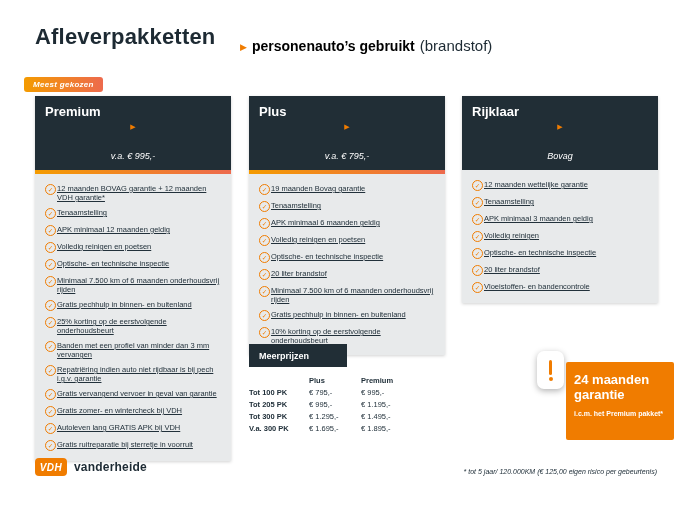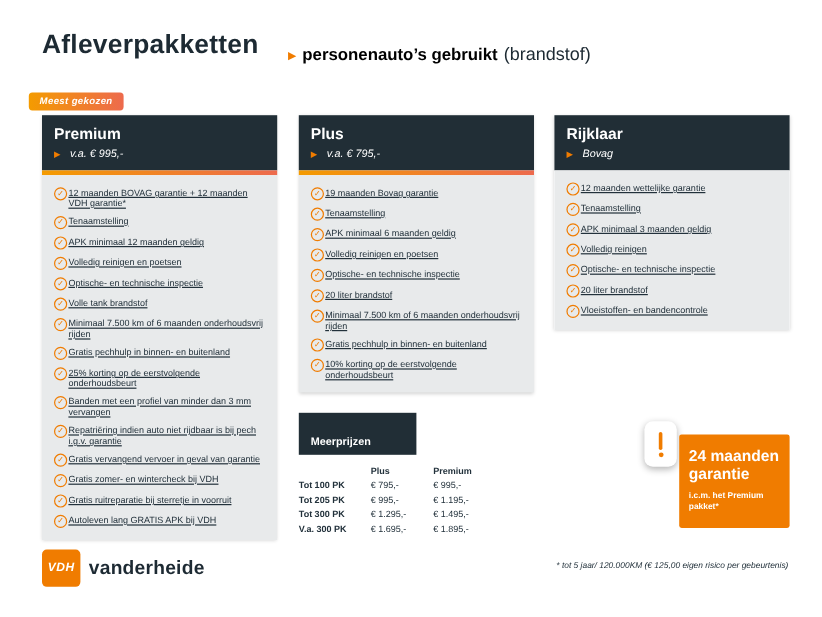--- a/index.html
+++ b/index.html
@@ -19,62 +19,62 @@
     background:linear-gradient(90deg,#f49b00 0%,#ed6a4d 100%);
     color:#fff;font-size:8px;font-style:italic;font-weight:bold;letter-spacing:0.3px;
   }
   
   .package{position:absolute;width:196px;box-shadow:0 1px 3px rgba(0,0,0,0.18);}
   .package.col-0{left:35px;top:96px;}
   .package.col-1{left:249px;top:96px;}
   .package.col-2{left:462px;top:96px;}
   .pkg-head{background:#212e36;color:#fff;padding:8px 10px 9px;}
   .pkg-name{font-size:13px;font-weight:bold;}
-  .pkg-price{margin-top:4px;display:flex;align-items:flex-end;gap:8px;font-size:9px;font-style:italic;}
+  .pkg-price{margin-top:4px;display:flex;align-items:center;gap:20px;font-size:9px;font-style:italic;flex-direction:column;}
   .pkg-price .arrow{color:#f07c00;font-size:7px;font-style:normal;}
   .accent{height:4px;background:linear-gradient(90deg,#f49b00 0%,#ed6a4d 100%);}
   .pkg-body{background:#e8eaeb;padding:10px 8px 10px 10px;}
   .pkg-item{display:flex;align-items:flex-start;gap:1px;margin-bottom:6px;cursor:pointer;}
   .pkg-item:last-child{margin-bottom:0;}
   .check{
     flex:0 0 auto;width:9px;height:9px;border:1px solid #f07c00;border-radius:50%;
     color:#f07c00;font-size:6.5px;line-height:9px;text-align:center;background:#fff0;
   }
   .txt{font-size:7.5px;line-height:9px;color:#22313b;text-decoration:underline;text-underline-offset:1px;}
   
   .meerprijzen{position:absolute;left:249px;top:344px;width:196px;}
   .mp-head{
     display:inline-block;min-width:98px;box-sizing:border-box;background:#212e36;color:#fff;
-    font-size:9px;font-weight:bold;padding:19px 10px 6px;
+    font-size:9px;font-weight:bold;padding:7px 10px 6px;
   }
   .mp-table{margin-top:9px;display:grid;grid-template-columns:60px 52px 62px;row-gap:3px;font-size:7.5px;}
   .mp-colhead{font-weight:bold;}
   .mp-rowlabel{font-weight:bold;}
   .mp-cell{color:#22313b;}
   
   .promo-icon{
     position:absolute;left:537px;top:351px;width:27px;height:38px;background:#ffffff;border-radius:7px;
     box-shadow:0 2px 6px rgba(0,0,0,0.3);display:flex;align-items:center;justify-content:center;
   }
   .excl{display:flex;flex-direction:column;align-items:center;gap:2px;}
   .excl-bar{width:3.5px;height:15px;background:#f07c00;border-radius:2px;}
   .excl-dot{width:4px;height:4px;background:#f07c00;border-radius:50%;}
   .promo-box{
-    position:absolute;left:566px;top:362px;width:92px;height:78px;box-sizing:border-box;
+    position:absolute;left:566px;top:362px;width:108px;height:78px;box-sizing:border-box;
     background:#f07c00;color:#fff;padding:10px 8px;border-radius:2px;
   }
   .promo-line{font-size:13px;font-weight:bold;line-height:15px;}
   .promo-sub{font-size:7px;font-weight:bold;margin-top:7px;line-height:9px;}
   
   .brand{position:absolute;left:35px;top:458px;display:flex;align-items:center;gap:7px;}
   .brand-logo{
-    width:32px;height:31px;background:#f07c00;border-radius:4px;color:#fff;
+    width:32px;height:18px;background:#f07c00;border-radius:4px;color:#fff;
     font-weight:bold;font-style:italic;font-size:10px;display:flex;align-items:center;justify-content:center;letter-spacing:0.5px;
   }
-  .brand-name{font-size:16px;font-weight:bold;color:#1d2a33;letter-spacing:0.2px;}
+  .brand-name{font-size:12px;font-weight:bold;color:#1d2a33;letter-spacing:0.2px;}
   .footnote{position:absolute;right:28px;top:468px;font-size:7px;font-style:italic;color:#22313b;}
 </style>
 </head>
 <body>
 
 <div class="page">
 
   <h1 class="title">Afleverpakketten</h1>
 
   <div class="subtitle">
@@ -111,24 +111,20 @@
           <div class="pkg-item">
             <span class="check">✓</span>
             <span class="txt">Volledig reinigen en poetsen</span>
           </div>
           <div class="pkg-item">
             <span class="check">✓</span>
             <span class="txt">Optische- en technische inspectie</span>
           </div>
           <div class="pkg-item">
             <span class="check">✓</span>
-            <span class="txt">Volle tank brandstof</span>
-          </div>
-          <div class="pkg-item">
-            <span class="check">✓</span>
             <span class="txt">Minimaal 7.500 km of 6 maanden onderhoudsvrij rijden</span>
           </div>
           <div class="pkg-item">
             <span class="check">✓</span>
             <span class="txt">Gratis pechhulp in binnen- en buitenland</span>
           </div>
           <div class="pkg-item">
             <span class="check">✓</span>
             <span class="txt">25% korting op de eerstvolgende onderhoudsbeurt</span>
           </div>
@@ -143,25 +139,25 @@
           <div class="pkg-item">
             <span class="check">✓</span>
             <span class="txt">Gratis vervangend vervoer in geval van garantie</span>
           </div>
           <div class="pkg-item">
             <span class="check">✓</span>
             <span class="txt">Gratis zomer- en wintercheck bij VDH</span>
           </div>
           <div class="pkg-item">
             <span class="check">✓</span>
+            <span class="txt">Autoleven lang GRATIS APK bij VDH</span>
+          </div>
+          <div class="pkg-item">
+            <span class="check">✓</span>
             <span class="txt">Gratis ruitreparatie bij sterretje in voorruit</span>
-          </div>
-          <div class="pkg-item">
-            <span class="check">✓</span>
-            <span class="txt">Autoleven lang GRATIS APK bij VDH</span>
           </div>
         </div>
       </section>
       <section class="package col-1">
         <div class="pkg-head">
           <div class="pkg-name">Plus</div>
           <div class="pkg-price">
             <span class="arrow">▶</span>
             <span class="price-text">v.a. € 795,-</span>
           </div>

